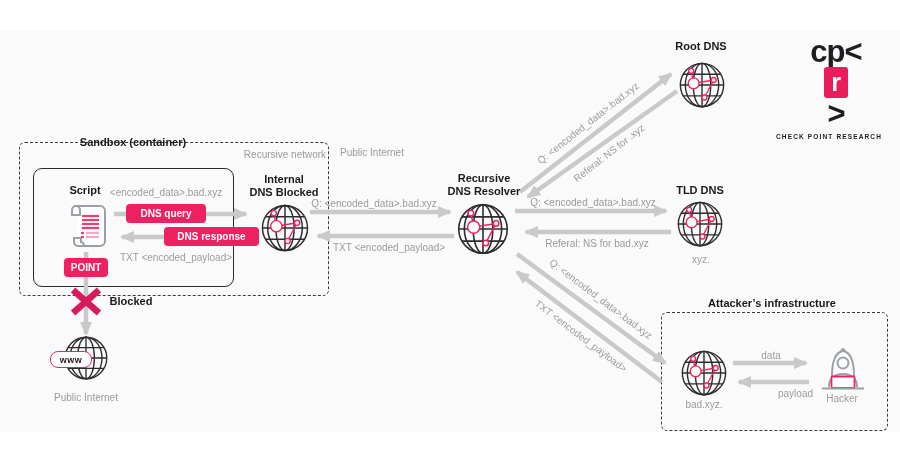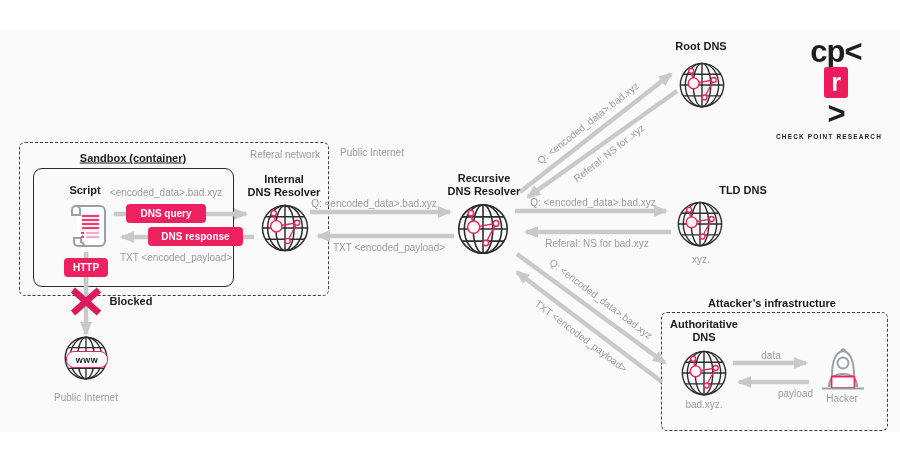--- a/index.html
+++ b/index.html
@@ -141,51 +141,49 @@
   <div class="icon-wrap z2" style="left:679px;top:348px;">
     <svg width="50" height="50" viewBox="0 0 60 60">
         <use href="#globe-dns"></use>
       </svg>
   </div>
   <div class="icon-wrap z2" style="left:62px;top:334px;">
     <svg width="48" height="48" viewBox="0 0 60 60">
         <use href="#globe-grid"></use>
       </svg>
   </div>
-  <div class="pill z3" style="left:66px;top:351px;width:40px;height:15px;border-radius:8px;">www</div>
+  <div class="pill z3" style="left:50px;top:351px;width:40px;height:15px;border-radius:8px;">www</div>
 
   <div class="icon-wrap z2" style="left:820px;top:340px;">
     <svg width="46" height="56" viewBox="0 0 46 56" fill="none">
       <path d="M12,36 C12,18 17,12 23,11 C29,12 34,18 34,36" stroke="#9aa0a6" stroke-width="2" fill="#fff"></path>
       <path d="M21,11 q2,-4 4,0" stroke="#9aa0a6" stroke-width="2"></path>
       <circle cx="23" cy="23" r="5.5" stroke="#9aa0a6" stroke-width="2" fill="#fff"></circle>
       <path d="M9,47 C9,38 15,34 23,34 C31,34 37,38 37,47" stroke="#9aa0a6" stroke-width="2" fill="#fff"></path>
       <rect x="11.5" y="36.5" width="23" height="11.5" rx="1" stroke="#e8255e" stroke-width="1.8" fill="#fff"></rect>
       <line x1="2" y1="48.5" x2="44" y2="48.5" stroke="#9aa0a6" stroke-width="2.2"></line>
     </svg>
   </div>
 
   <div class="badge abs z4" style="left:126px;top:204px;width:80px;height:19px;">DNS query</div>
-  <div class="badge abs z4" style="left:148px;top:227px;width:95px;height:19px;">DNS response</div>
-  <div class="badge abs z4" style="left:64px;top:258px;width:44px;height:19px;">HTTP</div>
-
-  <div class="ctr lbl-bold z3" style="left:133px;top:158px;text-decoration:underline;">Sandbox (container)</div>
+  <div class="badge abs z4" style="left:164px;top:227px;width:95px;height:19px;">DNS response</div>
+  <div class="badge abs z4" style="left:64px;top:258px;width:44px;height:19px;">POINT</div>
+
+  <div class="ctr lbl-bold z3" style="left:133px;top:142px;">Sandbox (container)</div>
   <div class="ctr lbl-bold z3" style="left:85px;top:190px;text-align:center;">Script</div>
   <div class="ctr lbl-bold z3" style="left:131px;top:301px;">Blocked</div>
   <div class="ctr lbl-bold z3" style="left:284px;top:186px;">Internal
-DNS Resolver</div>
+DNS Blocked</div>
   <div class="ctr lbl-bold z3" style="left:484px;top:185px;">Recursive
 DNS Resolver</div>
   <div class="ctr lbl-bold z3" style="left:701px;top:46px;">Root DNS</div>
-  <div class="ctr lbl-bold z3" style="left:700px;top:190px;margin-left:43px;">TLD DNS</div>
+  <div class="ctr lbl-bold z3" style="left:700px;top:190px;">TLD DNS</div>
   <div class="ctr lbl-bold z3" style="left:772px;top:303px;">Attacker’s infrastructure</div>
-  <div class="ctr lbl-bold z3" style="left:704px;top:331px;">Authoritative
-DNS</div>
-
-  <div class="ctr lbl-gray z3" style="left:285px;top:154px;">Referal network</div>
+
+  <div class="ctr lbl-gray z3" style="left:285px;top:154px;">Recursive network</div>
   <div class="ctr lbl-gray z3" style="left:372px;top:152px;">Public Internet</div>
   <div class="ctr lbl-gray z3" style="left:166px;top:192px;">&lt;encoded_data&gt;.bad.xyz</div>
   <div class="ctr lbl-gray z3" style="left:176px;top:257px;">TXT &lt;encoded_payload&gt;</div>
   <div class="ctr lbl-gray z3" style="left:701px;top:259px;">xyz.</div>
   <div class="ctr lbl-gray z3" style="left:704px;top:404px;">bad.xyz.</div>
   <div class="ctr lbl-gray z3" style="left:842px;top:398px;">Hacker</div>
   <div class="ctr lbl-gray z3" style="left:86px;top:397px;">Public Internet</div>
 
   <div class="ctr lbl-gray z3" style="left:374px;top:203px;">Q: &lt;encoded_data&gt;.bad.xyz</div>
   <div class="ctr lbl-gray z3" style="left:389px;top:247px;">TXT &lt;encoded_payload&gt;</div>

